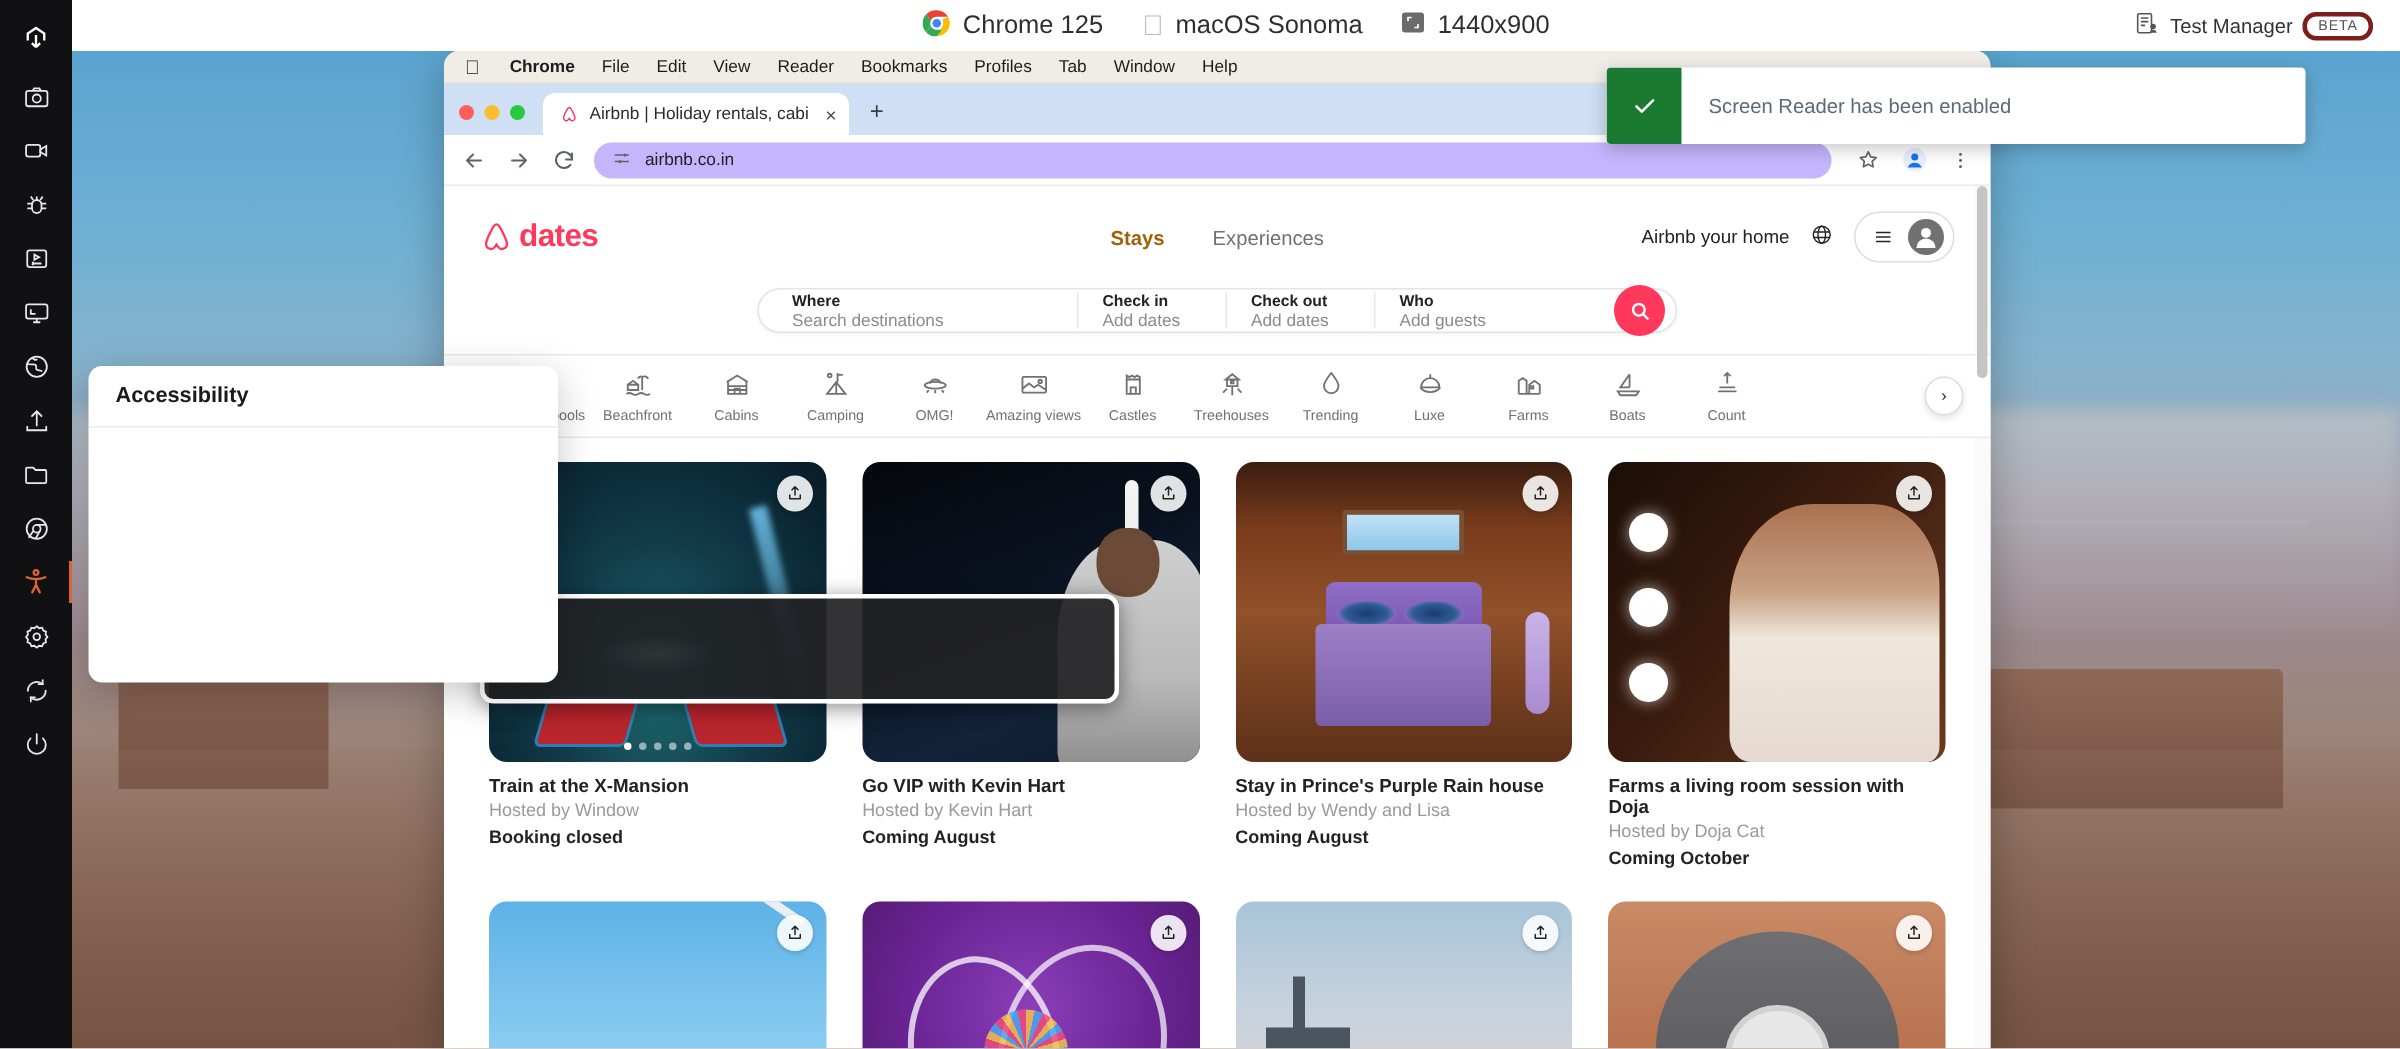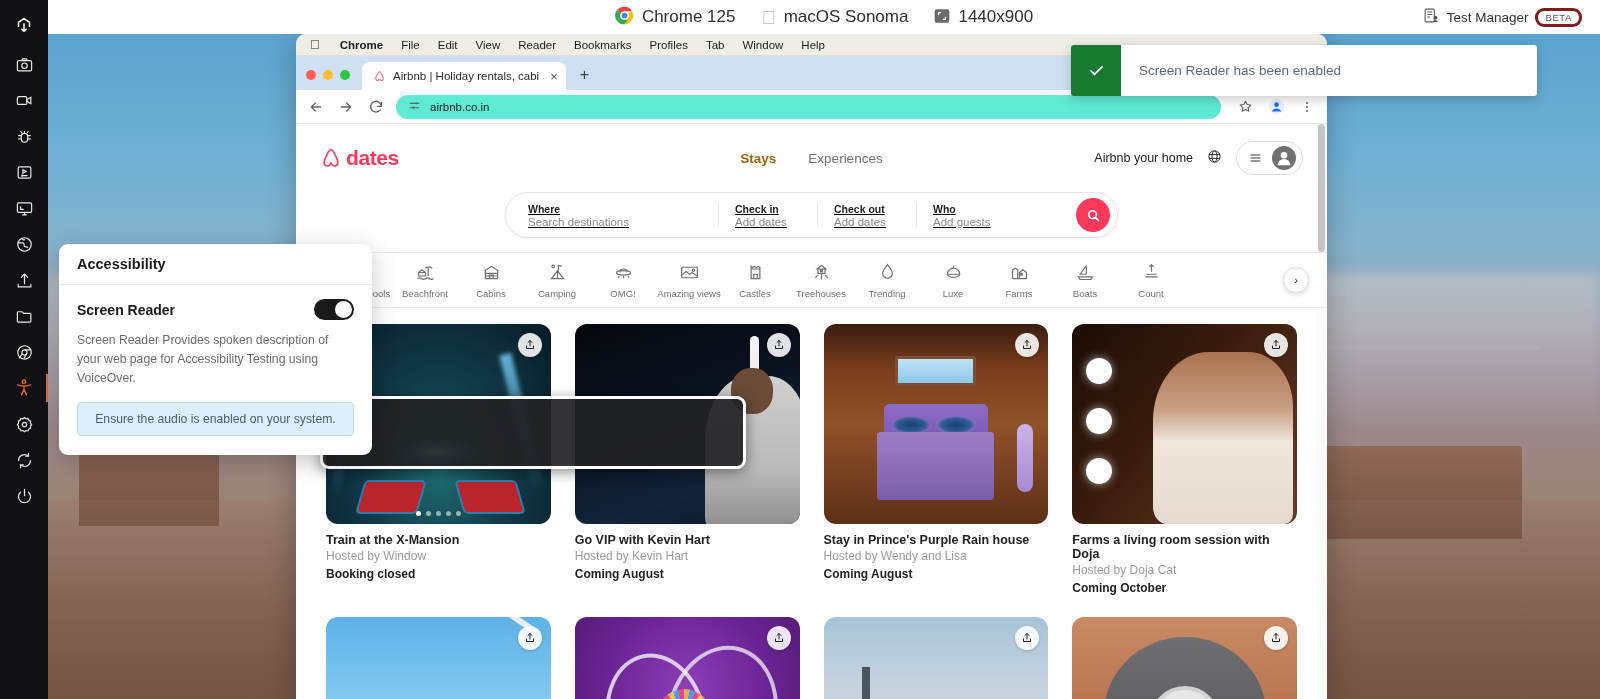--- a/index.html
+++ b/index.html
@@ -112,21 +112,21 @@
   .tab .title { white-space: nowrap; overflow: hidden; text-overflow: clip; max-width: 148px; }
   .tab .x { font-size: 13px; color:#4a4a4a; margin-left:4px; cursor:pointer; }
   .newtab { font-size: 16px; color:#3c4043; margin: 0 0 6px 14px; cursor:pointer; }
 
   .chrome-toolbar {
     height: 34px; background:#fff; display:flex; align-items:center; padding: 0 10px; gap: 10px;
     border-bottom: 1px solid #e8eaed;
   }
   .nav-ico { width:20px; height:20px; display:flex; align-items:center; justify-content:center; color:#5f6368; cursor:pointer; }
   .omnibox {
-    flex: 1; height: 24px; background:#5eead4; border-radius: 13px; display:flex; align-items:center;
+    flex: 1; height: 24px; background:#c4b5fd; border-radius: 13px; display:flex; align-items:center;
     gap: 9px; padding: 0 12px; font-size: 11.5px; color:#202124;
   }
   .tb-right-ico { display:flex; align-items:center; gap: 11px; padding-left: 4px; }
 
   
   .page { position: relative; height: calc(665px - 22px - 34px - 34px); overflow: hidden; background:#fff; }
   .ab-header { height: 68px; display:flex; align-items:center; padding: 0 24px; }
   .ab-logo { display:flex; align-items:center; gap:4px; color:#FF385C; }
   .ab-logo .wordmark { font-size: 21px; font-weight: 700; letter-spacing:-.4px; }
   .ab-nav { position:absolute; left:0; right:0; display:flex; justify-content:center; gap: 32px; font-size: 13.5px; pointer-events:none; }
@@ -135,22 +135,22 @@
   .ab-nav .off { color:#717171; }
   .ab-right { margin-left:auto; display:flex; align-items:center; gap: 14px; font-size: 12.5px; color:#222; }
   .ab-usermenu {
     display:flex; align-items:center; gap:9px; border:1px solid #ddd; border-radius: 21px;
     padding: 4px 6px 4px 11px; cursor:pointer;
   }
   .avatar { width:24px; height:24px; border-radius:50%; background:#717171; display:flex; align-items:center; justify-content:center; }
 
   .search-wrap { display:flex; justify-content:center; padding-bottom: 14px; }
   .searchbar {
-    width: 613px; height: 46px; border:1px solid #e4e4e4; border-radius: 32px;
-    display:flex; align-items:center; box-shadow: 0 1px 3px rgba(0,0,0,.06); background:#fff;text-decoration:underline;
+    width: 613px; height: 30px; border:1px solid #e4e4e4; border-radius: 32px;
+    display:flex; align-items:center; box-shadow: 0 1px 3px rgba(0,0,0,.06); background:#fff;
   }
   .sseg { padding: 0 16px; display:flex; flex-direction:column; justify-content:center; gap: 1px; cursor:pointer; }
   .sseg .k { font-size: 10.5px; font-weight:700; color:#222; }
   .sseg .v { font-size: 11.5px; color:#8a8a8a; }
   .sseg.where { width: 212px; padding-left: 22px; }
   .sseg.ci, .sseg.co { width: 98px; }
   .sseg.who { width: 150px; }
   .sdiv { width:1px; height:24px; background:#e8e8e8; }
   .search-btn {
     width: 34px; height: 34px; border-radius: 50%; background:#FF385C; margin-left:auto; margin-right: 7px;
@@ -802,30 +802,20 @@
       </span>
       <span>Test Manager</span>
       <span class="beta-pill">BETA</span>
     </div>
   </div>
 
   <div class="acc-panel">
     <div class="acc-head">
       <h2>Accessibility</h2>
     </div>
-    <div class="acc-body">
-      <div class="acc-row">
-        <span class="lbl">Screen Reader</span>
-        <span class="toggle">
-          <span class="knob"></span>
-        </span>
-      </div>
-      <div class="acc-desc">Screen Reader Provides spoken description of your web page for Accessibility Testing using VoiceOver.</div>
-      <div class="acc-note">Ensure the audio is enabled on your system.</div>
-    </div>
   </div>
 
   <div class="toast">
     <div class="mark">
       <svg viewBox="0 0 24 24" width="19" height="19" fill="none" stroke="#fff" stroke-width="2.2" stroke-linecap="round" stroke-linejoin="round">
           <path d="M5 12.5l4.5 4.5L19 7.5"></path>
         </svg>
     </div>
     <div class="msg">Screen Reader has been enabled</div>
   </div>

